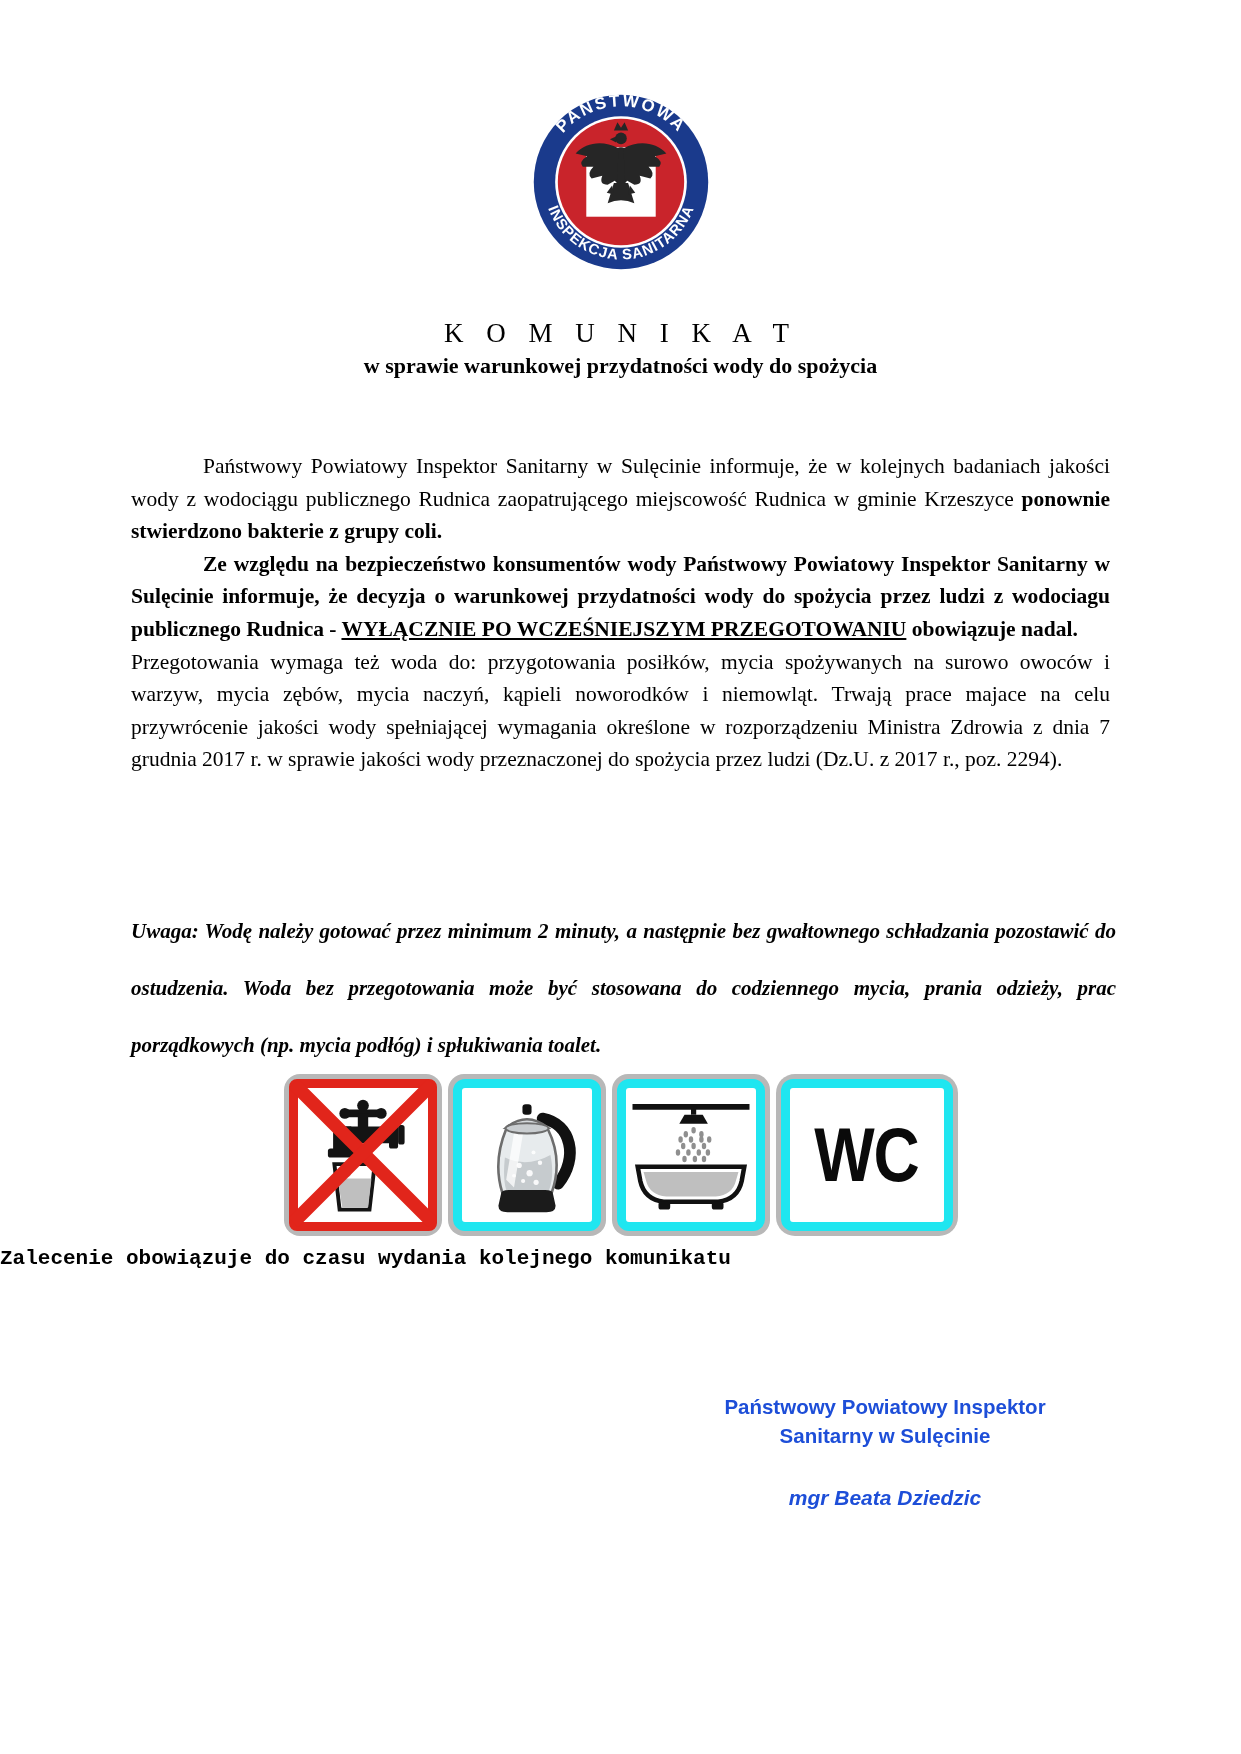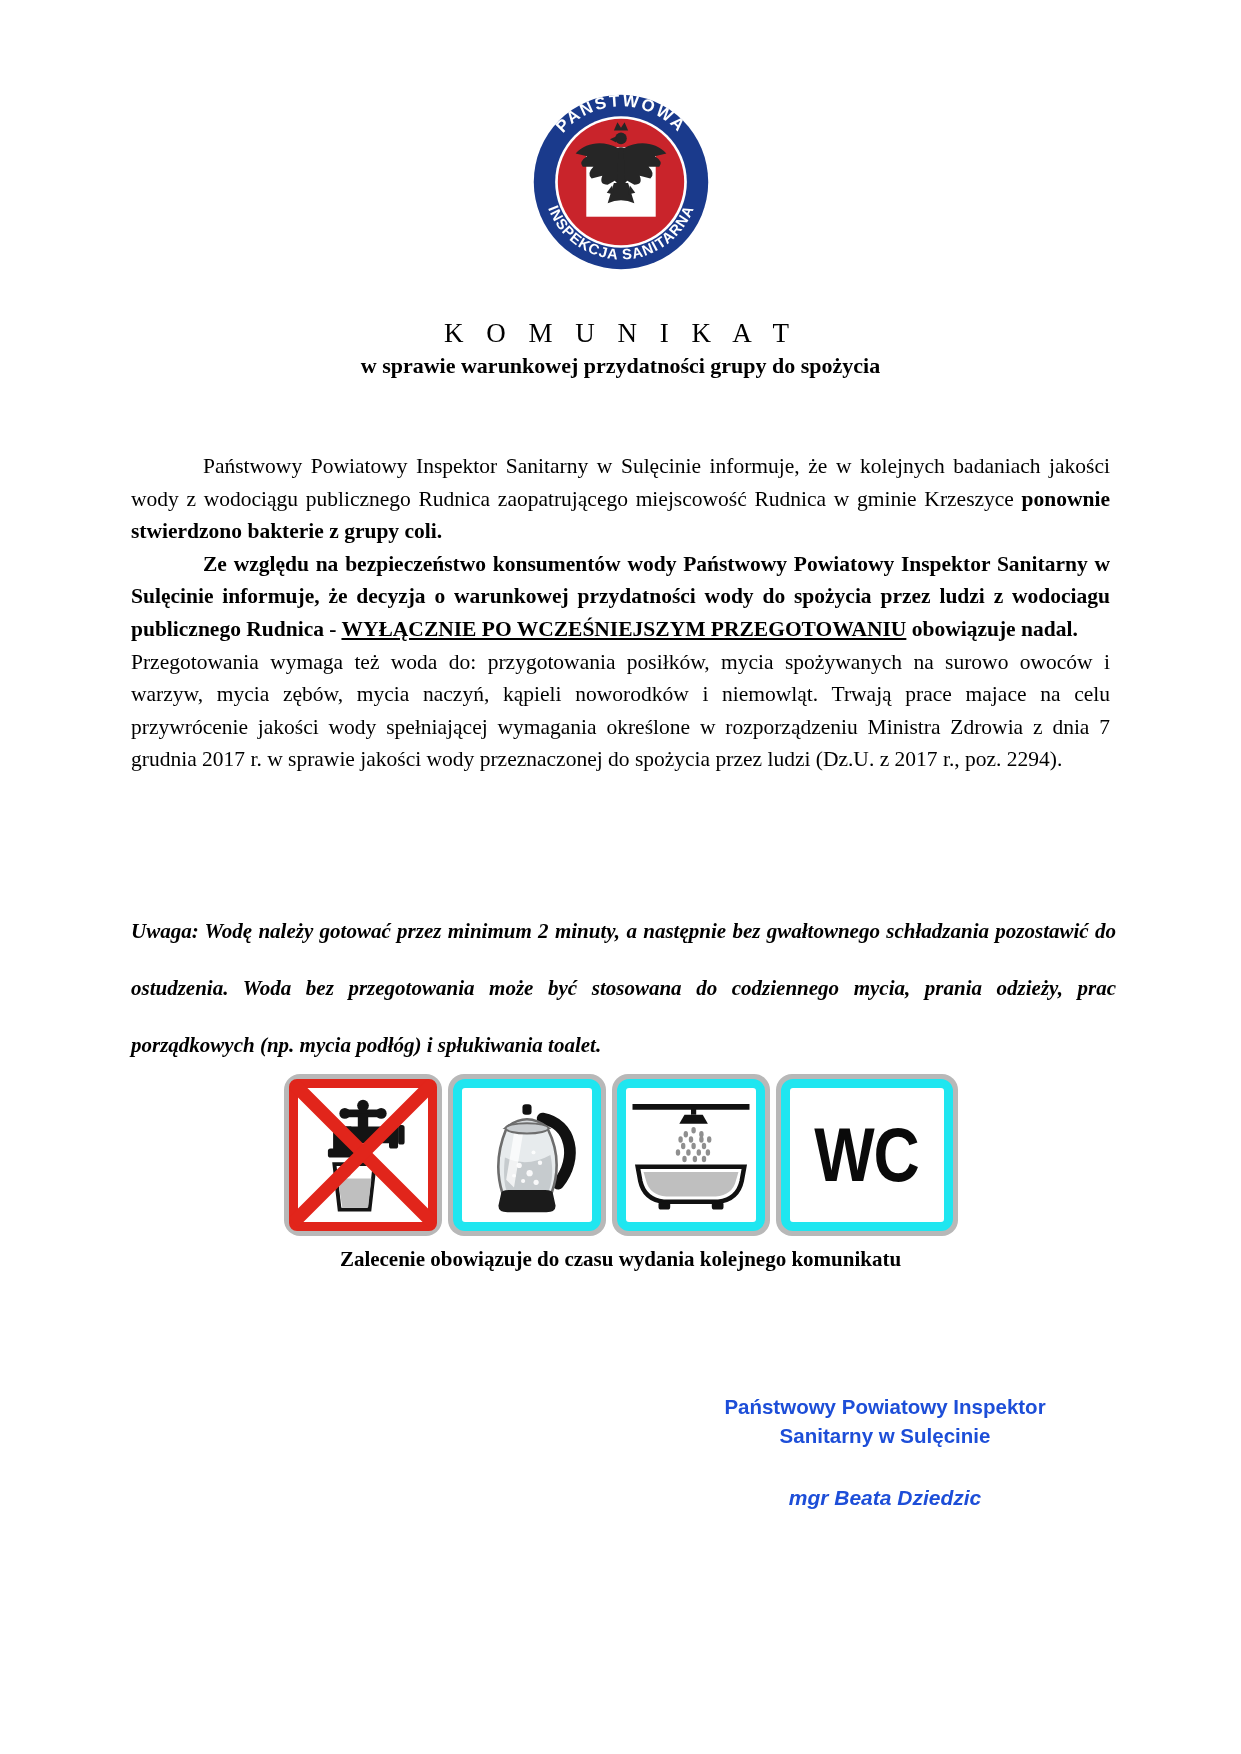--- a/index.html
+++ b/index.html
@@ -26,27 +26,27 @@
     font-size:21px;font-weight:bold;line-height:57px;text-align:justify;font-style:italic;}
   
   .tiles{position:absolute;top:1074px;left:0;width:100%;
     display:flex;justify-content:center;gap:6px;}
   .tile{position:relative;width:158px;height:162px;background:var(--tile_frame_gray);
     border-radius:16px;padding:5px;box-sizing:border-box;}
   .tile-inner{width:100%;height:100%;box-sizing:border-box;background:#fff;
     border:9px solid var(--allowed_cyan);border-radius:12px;
     display:flex;align-items:center;justify-content:center;overflow:hidden;}
   .tile.no .tile-inner{border-color:var(--prohibition_red);border-radius:8px;}
-  .tile.wc{width:182px;}
+  .tile.wc{width:182px;border-radius:19px;}
   .tile svg.pict{width:100%;height:100%;display:block;}
   .x-overlay{position:absolute;top:5px;left:5px;right:5px;bottom:5px;pointer-events:none;}
   .wc-label{font-family:"Liberation Sans",sans-serif;font-weight:bold;
     font-size:64px;letter-spacing:-1px;transform:scaleY(1.18);color:#0a0a0a;}
-  .caption{position:absolute;top:1247px;left:0;width:100%;text-align:center;
-    font-family:Liberation Serif, serif;font-weight:bold;font-size:21px;}
+  .caption{position:absolute;top:1247px;left:0;width:100%;text-align:left;
+    font-family:Liberation Mono, monospace;font-weight:bold;font-size:21px;}
   
   .signature{position:absolute;top:1392px;left:655px;width:460px;text-align:center;
     font-family:"Liberation Sans",sans-serif;font-weight:bold;color:#1d4ed8;}
   .sig-line{font-size:20.5px;line-height:29px;}
   .sig-name{margin-top:36px;font-size:21px;font-style:italic;}
   .sig-note{margin-top:32px;font-size:17px;font-style:italic;}
 </style>
 </head>
 <body>
 
@@ -78,21 +78,21 @@
         <textPath href="#arcTop" startOffset="50%" text-anchor="middle">PAŃSTWOWA</textPath>
       </text>
       <text font-family="Liberation Sans, sans-serif" font-size="16.5" font-weight="bold" fill="#ffffff" letter-spacing="1">
         <textPath href="#arcBottom" startOffset="50%" text-anchor="middle">INSPEKCJA SANITARNA</textPath>
       </text>
     </svg>
   </div>
 
   <div class="header">
     <div class="doc-title">K O M U N I K A T</div>
-    <div class="h-line">w sprawie warunkowej przydatności grupy do spożycia</div>
+    <div class="h-line">w sprawie warunkowej przydatności wody do spożycia</div>
   </div>
 
   <div class="bodytext">
     <p class="p-indent"><span>Państwowy Powiatowy Inspektor Sanitarny w Sulęcinie informuje, że w kolejnych badaniach jakości wody z wodociągu publicznego Rudnica zaopatrującego miejscowość Rudnica w gminie Krzeszyce </span><span class="bold">ponownie stwierdzono bakterie z grupy coli.</span></p>
     <p class="p-indent bold"><span>Ze względu na bezpieczeństwo konsumentów wody Państwowy Powiatowy Inspektor Sanitarny w Sulęcinie informuje, że decyzja o warunkowej przydatności wody do spożycia przez ludzi z wodociagu publicznego Rudnica - </span><span class="uline">WYŁĄCZNIE PO WCZEŚNIEJSZYM PRZEGOTOWANIU</span><span>  obowiązuje nadal.</span></p>
     <p>Przegotowania wymaga też woda do: przygotowania posiłków, mycia spożywanych na surowo owoców i warzyw, mycia zębów, mycia naczyń, kąpieli noworodków i niemowląt. Trwają prace majace na celu przywrócenie jakości wody spełniającej wymagania określone w rozporządzeniu Ministra Zdrowia z dnia 7 grudnia 2017 r. w sprawie jakości wody przeznaczonej do spożycia przez ludzi (Dz.U. z 2017 r., poz. 2294).</p>
   </div>
 
   <div class="uwaga">Uwaga: Wodę należy gotować przez minimum 2 minuty, a następnie bez gwałtownego schładzania pozostawić do ostudzenia. Woda bez przegotowania może być stosowana do codziennego mycia, prania odzieży, prac porządkowych (np. mycia podłóg) i spłukiwania toalet.</div>
 

